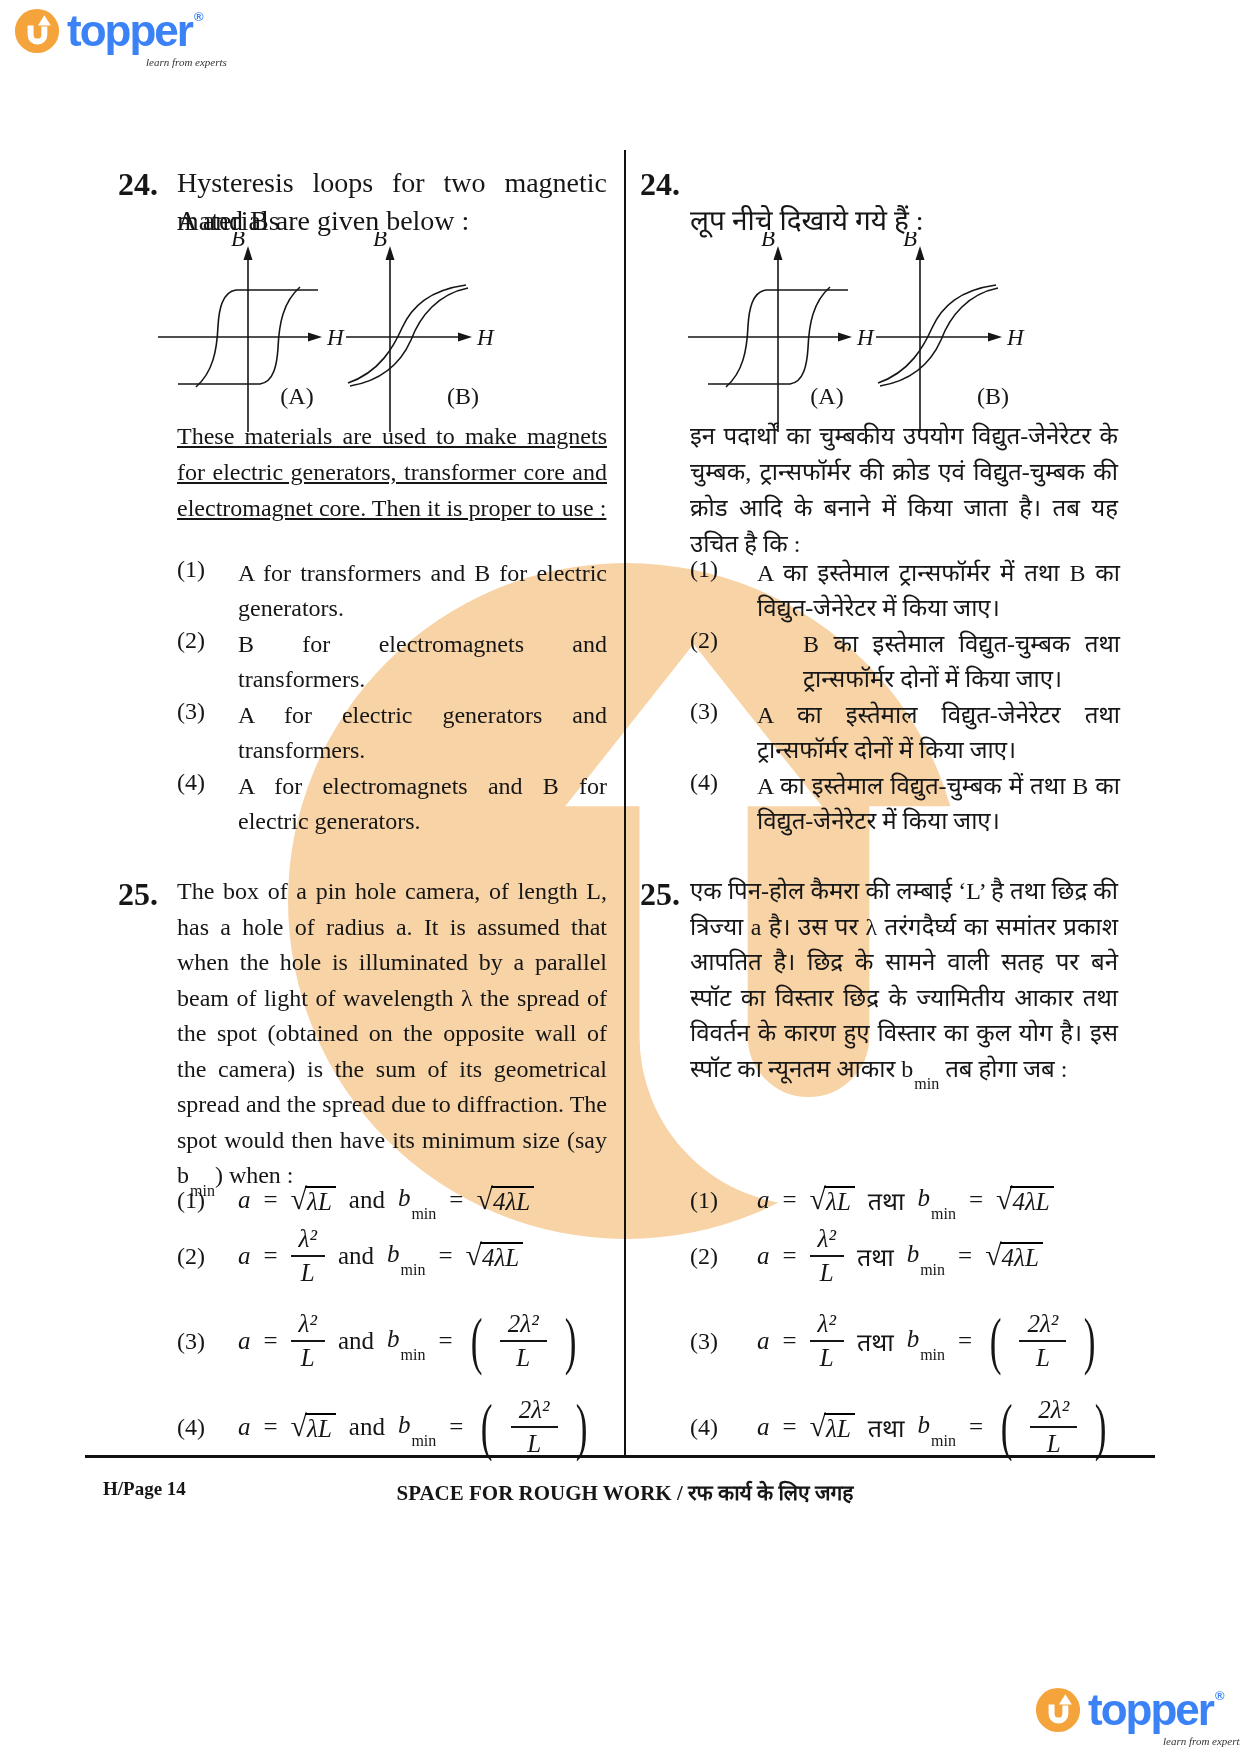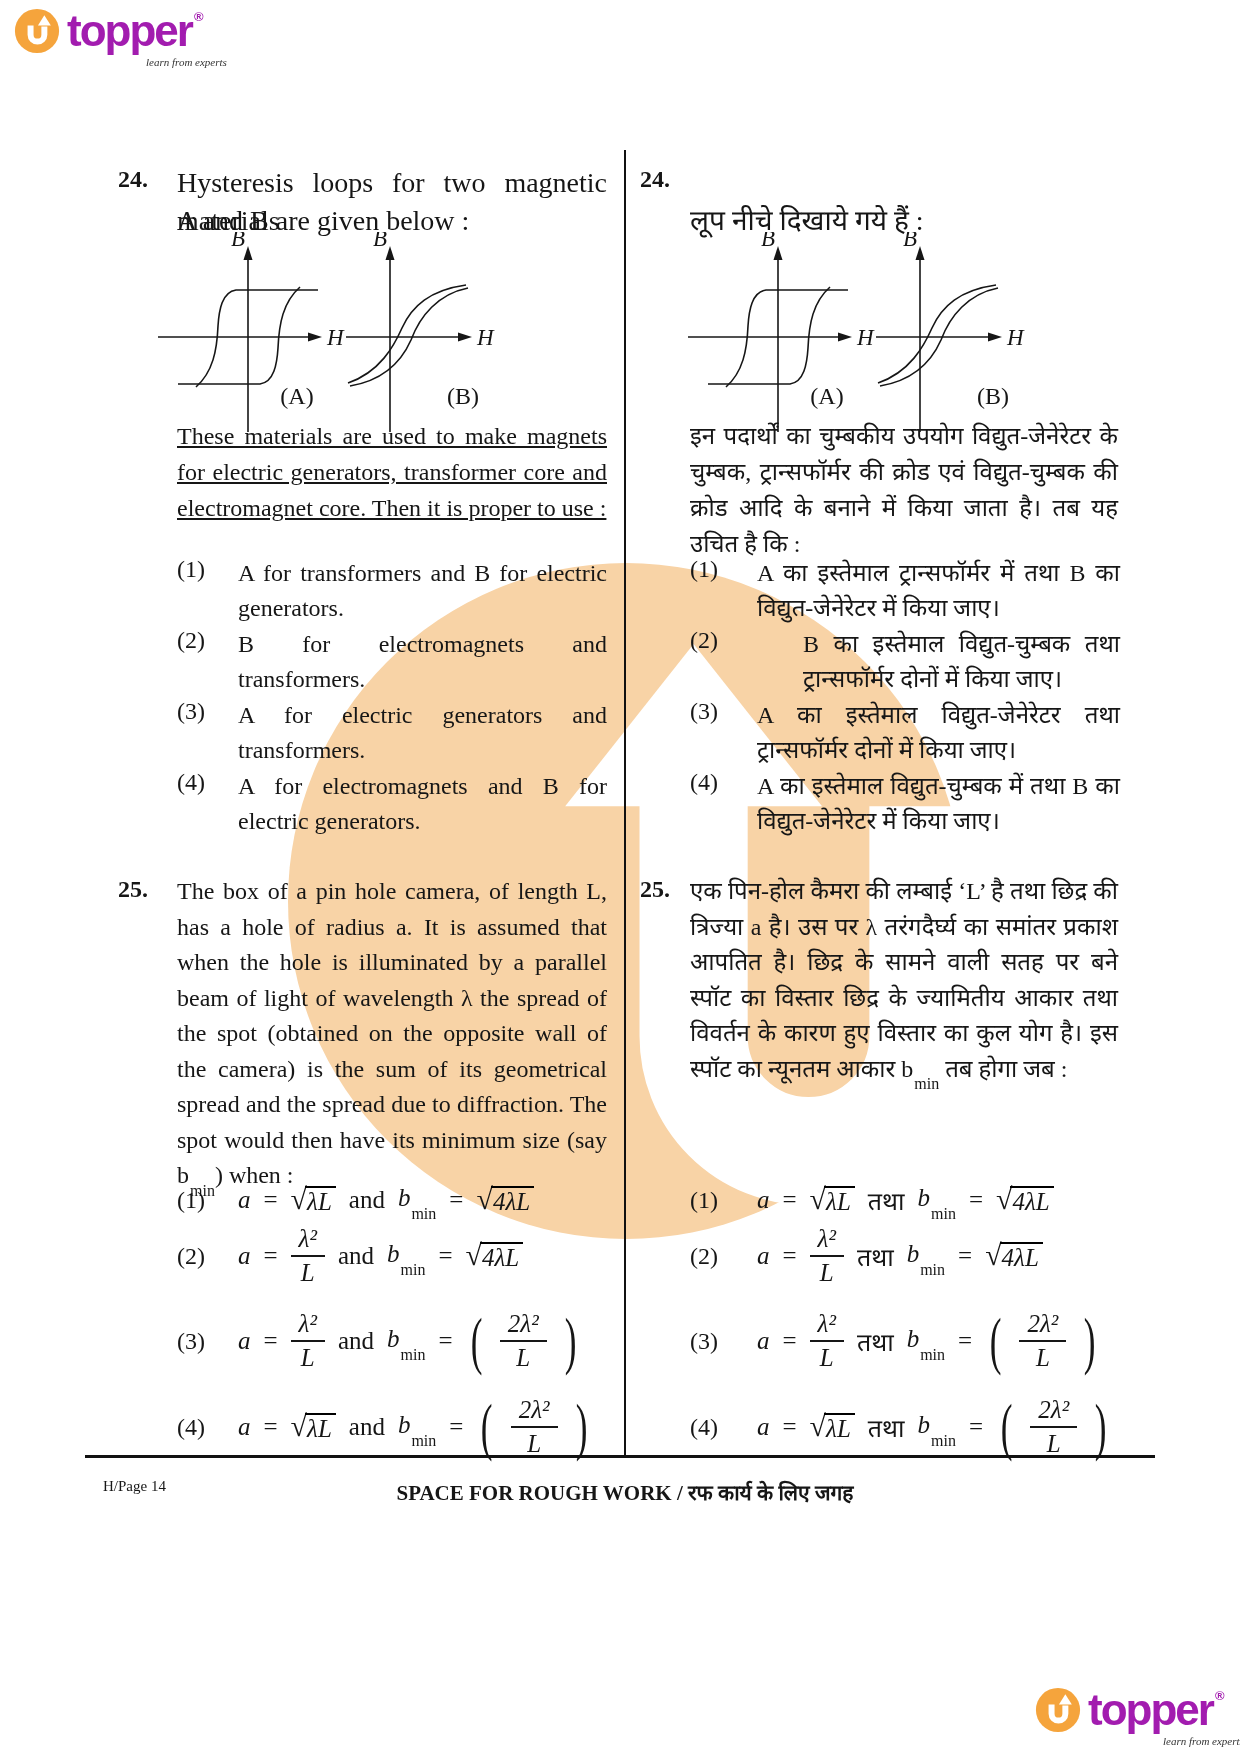--- a/index.html
+++ b/index.html
@@ -3,36 +3,36 @@
 <meta charset="utf-8">
 <style>
   html,body{margin:0;padding:0;background:#e8e8e8;}
   #page{position:relative;width:1240px;height:1755px;background:#ffffff;margin:0 auto;
         font-family:"Liberation Serif",serif;color:#161616;overflow:hidden;}
 
   
   .logo{position:absolute;display:flex;align-items:flex-start;}
   .logo-circle{width:46px;height:46px;flex:0 0 46px;}
   .logo-word{font-family:"Liberation Sans",sans-serif;font-weight:bold;font-size:44px;
-             letter-spacing:-2px;line-height:46px;color:#a21caf;margin-left:7px;}
+             letter-spacing:-2px;line-height:46px;color:#3b82f6;margin-left:7px;}
   .logo-reg{font-family:"Liberation Sans",sans-serif;font-size:13px;font-weight:bold;
             vertical-align:top;line-height:18px;margin-left:2px;}
   .logo-tag{position:absolute;font-style:italic;font-size:11px;color:#333;
             font-family:"Liberation Serif",serif;white-space:nowrap;}
 
   
   #watermark{position:absolute;left:288px;top:563px;width:676px;height:676px;z-index:0;}
 
   
   #col-divider{position:absolute;left:624px;top:150px;width:2px;height:1306px;background:#111;z-index:3;}
   #footer-rule{position:absolute;left:85px;top:1455px;width:1070px;height:3px;background:#111;z-index:3;}
 
   
   .abs{position:absolute;z-index:2;}
-  .qnum{font-weight:bold;font-size:24px;}
+  .qnum{font-weight:bold;font-size:32px;}
   .body-text{font-size:24px;line-height:36px;text-align:justify;}
   .intro-line{font-size:28px;line-height:38px;}
   .jlast{text-align:justify;text-align-last:justify;}
   .optrow{display:flex;align-items:flex-start;z-index:2;}
   .onum{font-size:24px;flex:0 0 61px;}
   .onum-hi{font-size:24px;flex:0 0 67px;}
   .otext{font-size:24px;line-height:35px;text-align:justify;}
 
   
   .fxrow{display:flex;align-items:center;z-index:2;}
@@ -41,21 +41,21 @@
   .msub{font-size:16px;position:relative;top:7px;margin-left:1px;}
   .sqrt{display:inline-flex;align-items:flex-start;}
   .sqrt .rad{font-size:30px;line-height:26px;}
   .sqrt .rc{border-top:2px solid #000000;font-style:italic;padding:1px 4px 0 2px;margin-left:-2px;line-height:26px;}
   .frac{display:inline-flex;flex-direction:column;align-items:center;font-style:italic;line-height:1.05;}
   .frac .fn{padding:0 8px 3px;}
   .frac .fd{border-top:2px solid #161616;padding:3px 8px 0;align-self:stretch;text-align:center;}
   .bigp{font-size:64px;font-weight:400;line-height:0;transform:scaleX(.55);color:#161616;}
 
   
-  .footer-left{font-weight:normal;font-size:15px;}
+  .footer-left{font-weight:bold;font-size:19px;}
   .footer-center{font-weight:bold;font-size:21px;text-align:center;}
 
   svg text{font-family:"Liberation Serif",serif;}
 </style>
 </head>
 <body>
 
 <div id="page">
 
   <svg id="watermark" viewBox="0 0 100 100">

